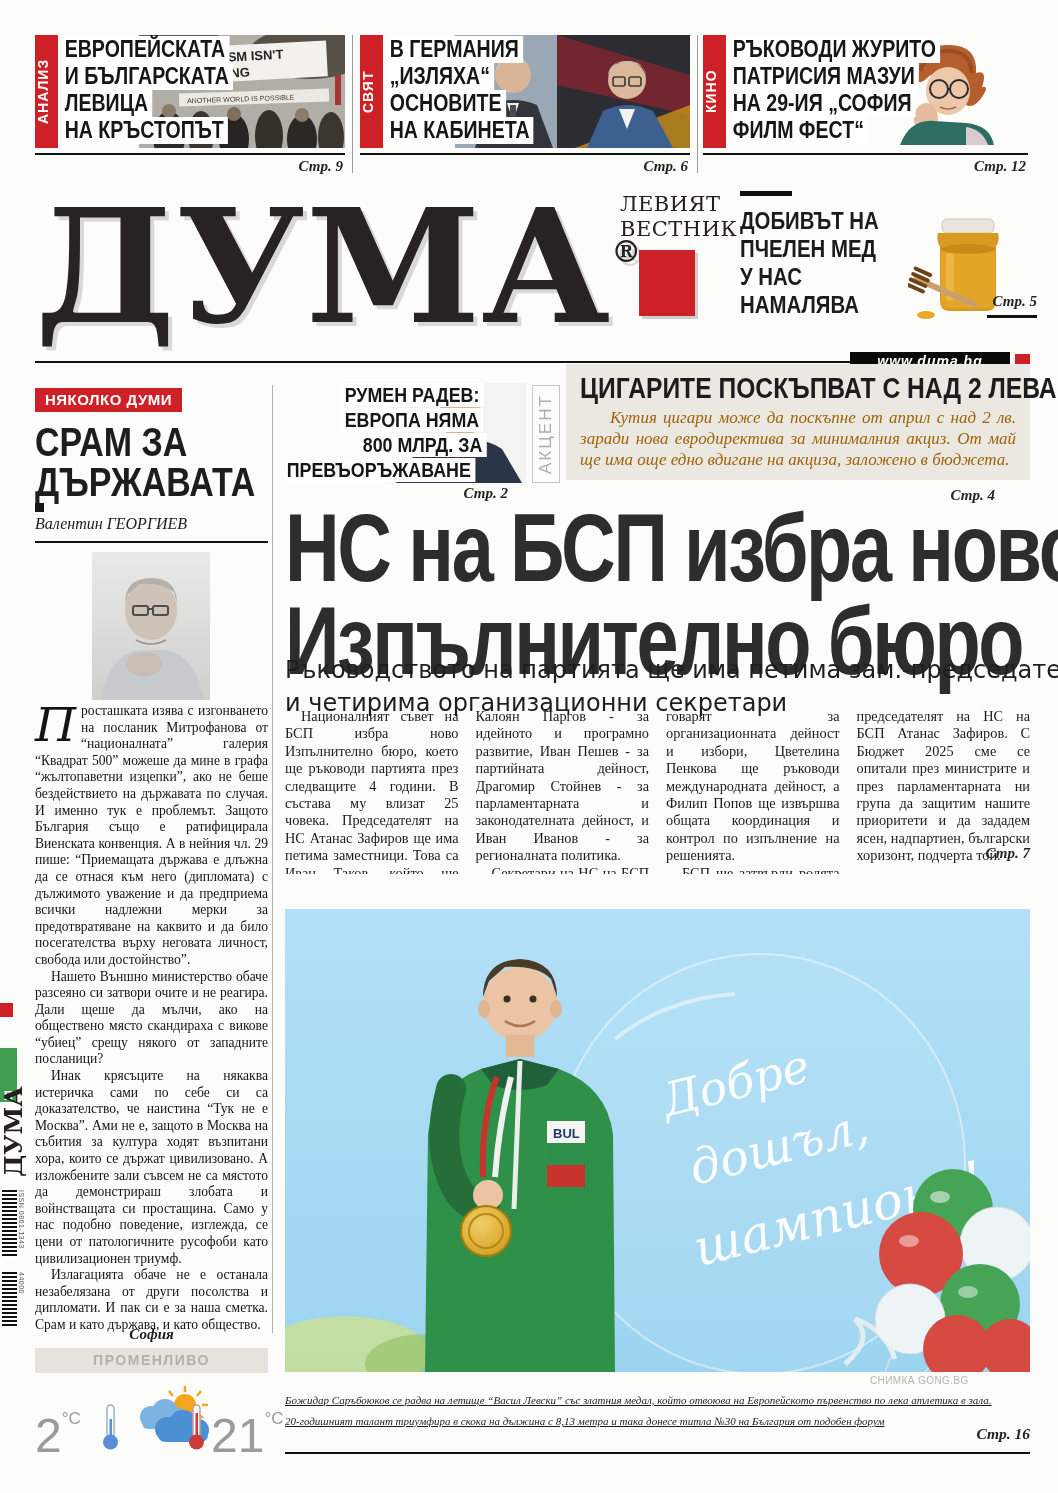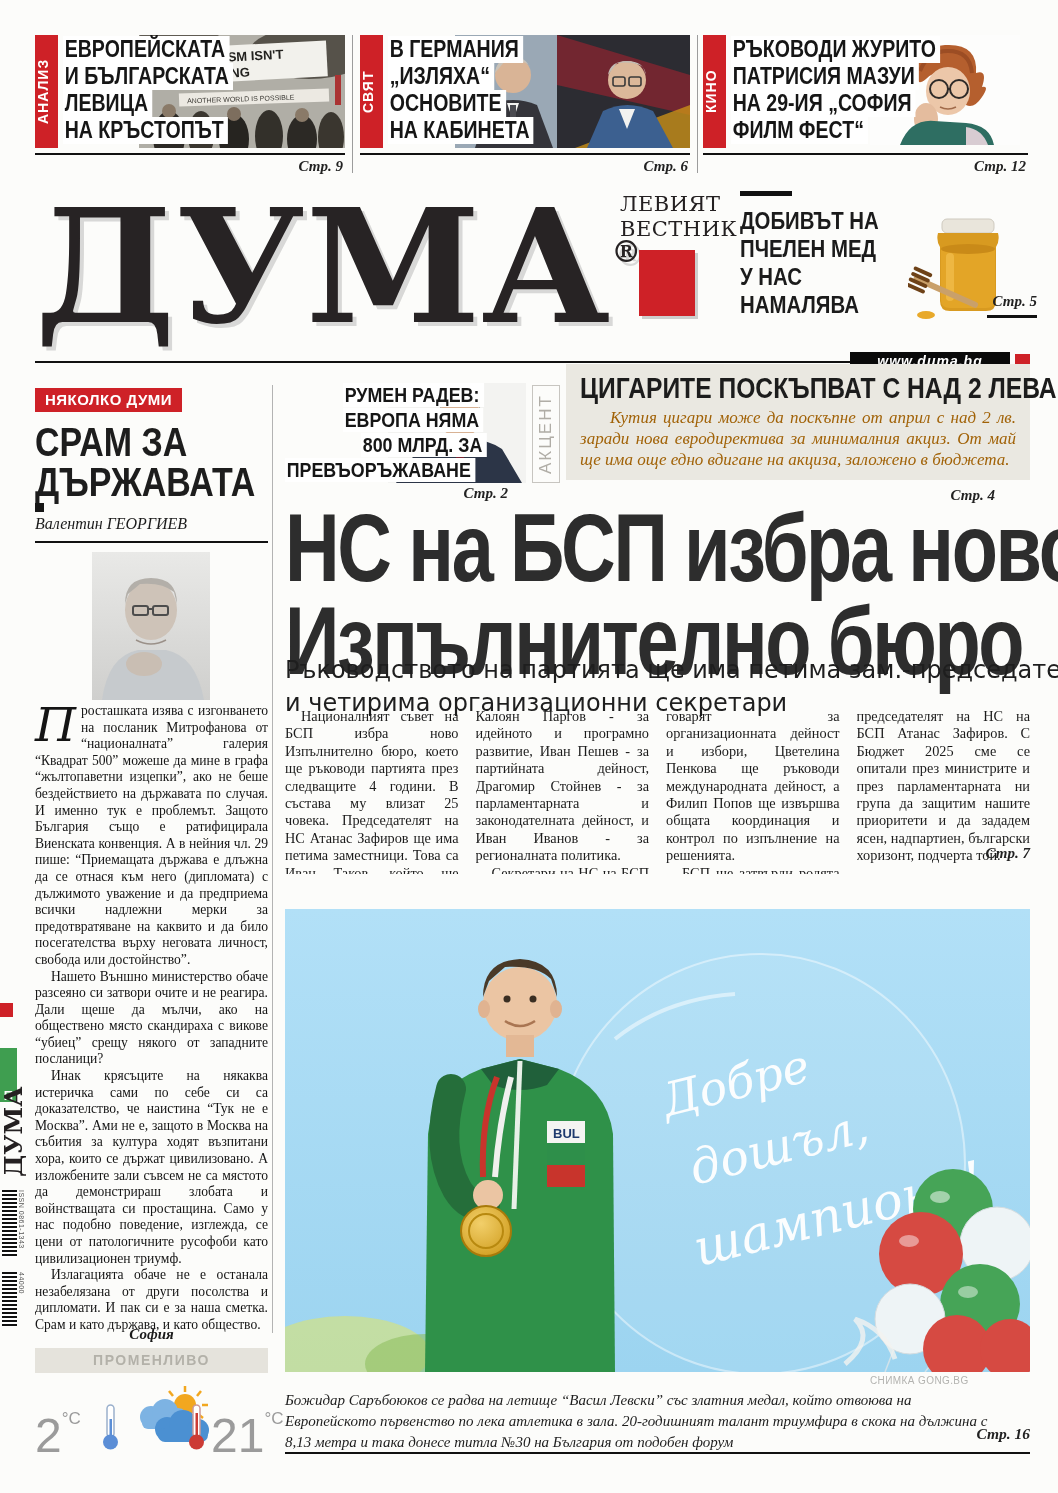--- a/index.html
+++ b/index.html
@@ -58,21 +58,21 @@
   .subline span{font-family:"DejaVu Sans",sans-serif;font-size:25px;line-height:33px;color:#1e1e1e;
                 display:inline-block;transform:scaleX(.96);transform-origin:0 50%;white-space:nowrap;}
   #cols{display:flex;gap:17px;}
   #cols .col{flex:1;font-size:14.3px;line-height:17.4px;text-align:justify;overflow:hidden;}
   #cols p{margin:0;}
   #cols p.ind{text-indent:16px;}
   
   #kadar-bar{background:var(--red);color:#fff;text-align:center;
              font:700 16px/27px "Liberation Sans",sans-serif;letter-spacing:1px;}
   #credit{font:400 10px "Liberation Sans",sans-serif;color:#b3b3b0;letter-spacing:.4px;text-align:left;}
-  #caption{font-style:italic;font-size:15px;line-height:21px;color:#1d1d1d;}
+  #caption{font-style:italic;font-size:11px;line-height:21px;color:#1d1d1d;text-decoration:underline;}
   
   #weather-bar{background:#e5e3dc;text-align:center;font:700 14px/25px "Liberation Sans",sans-serif;
                letter-spacing:1.5px;color:#b3b1a9;}
   .wnum{font:400 48px/48px "Liberation Sans",sans-serif;color:#9b9b9b;}
   .wnum sup{font-size:17px;vertical-align:28px;letter-spacing:0;}
   
   .spine-text{writing-mode:vertical-rl;transform:rotate(180deg);
               font-family:"DejaVu Serif",serif;font-weight:700;font-size:25px;color:#242021;}
   .barcode{background:repeating-linear-gradient(to bottom,#111 0 2px,#fff 2px 4px);width:15px;}
   .bc-label{writing-mode:vertical-rl;font:400 7px "Liberation Sans",sans-serif;color:#555;letter-spacing:.5px;}

